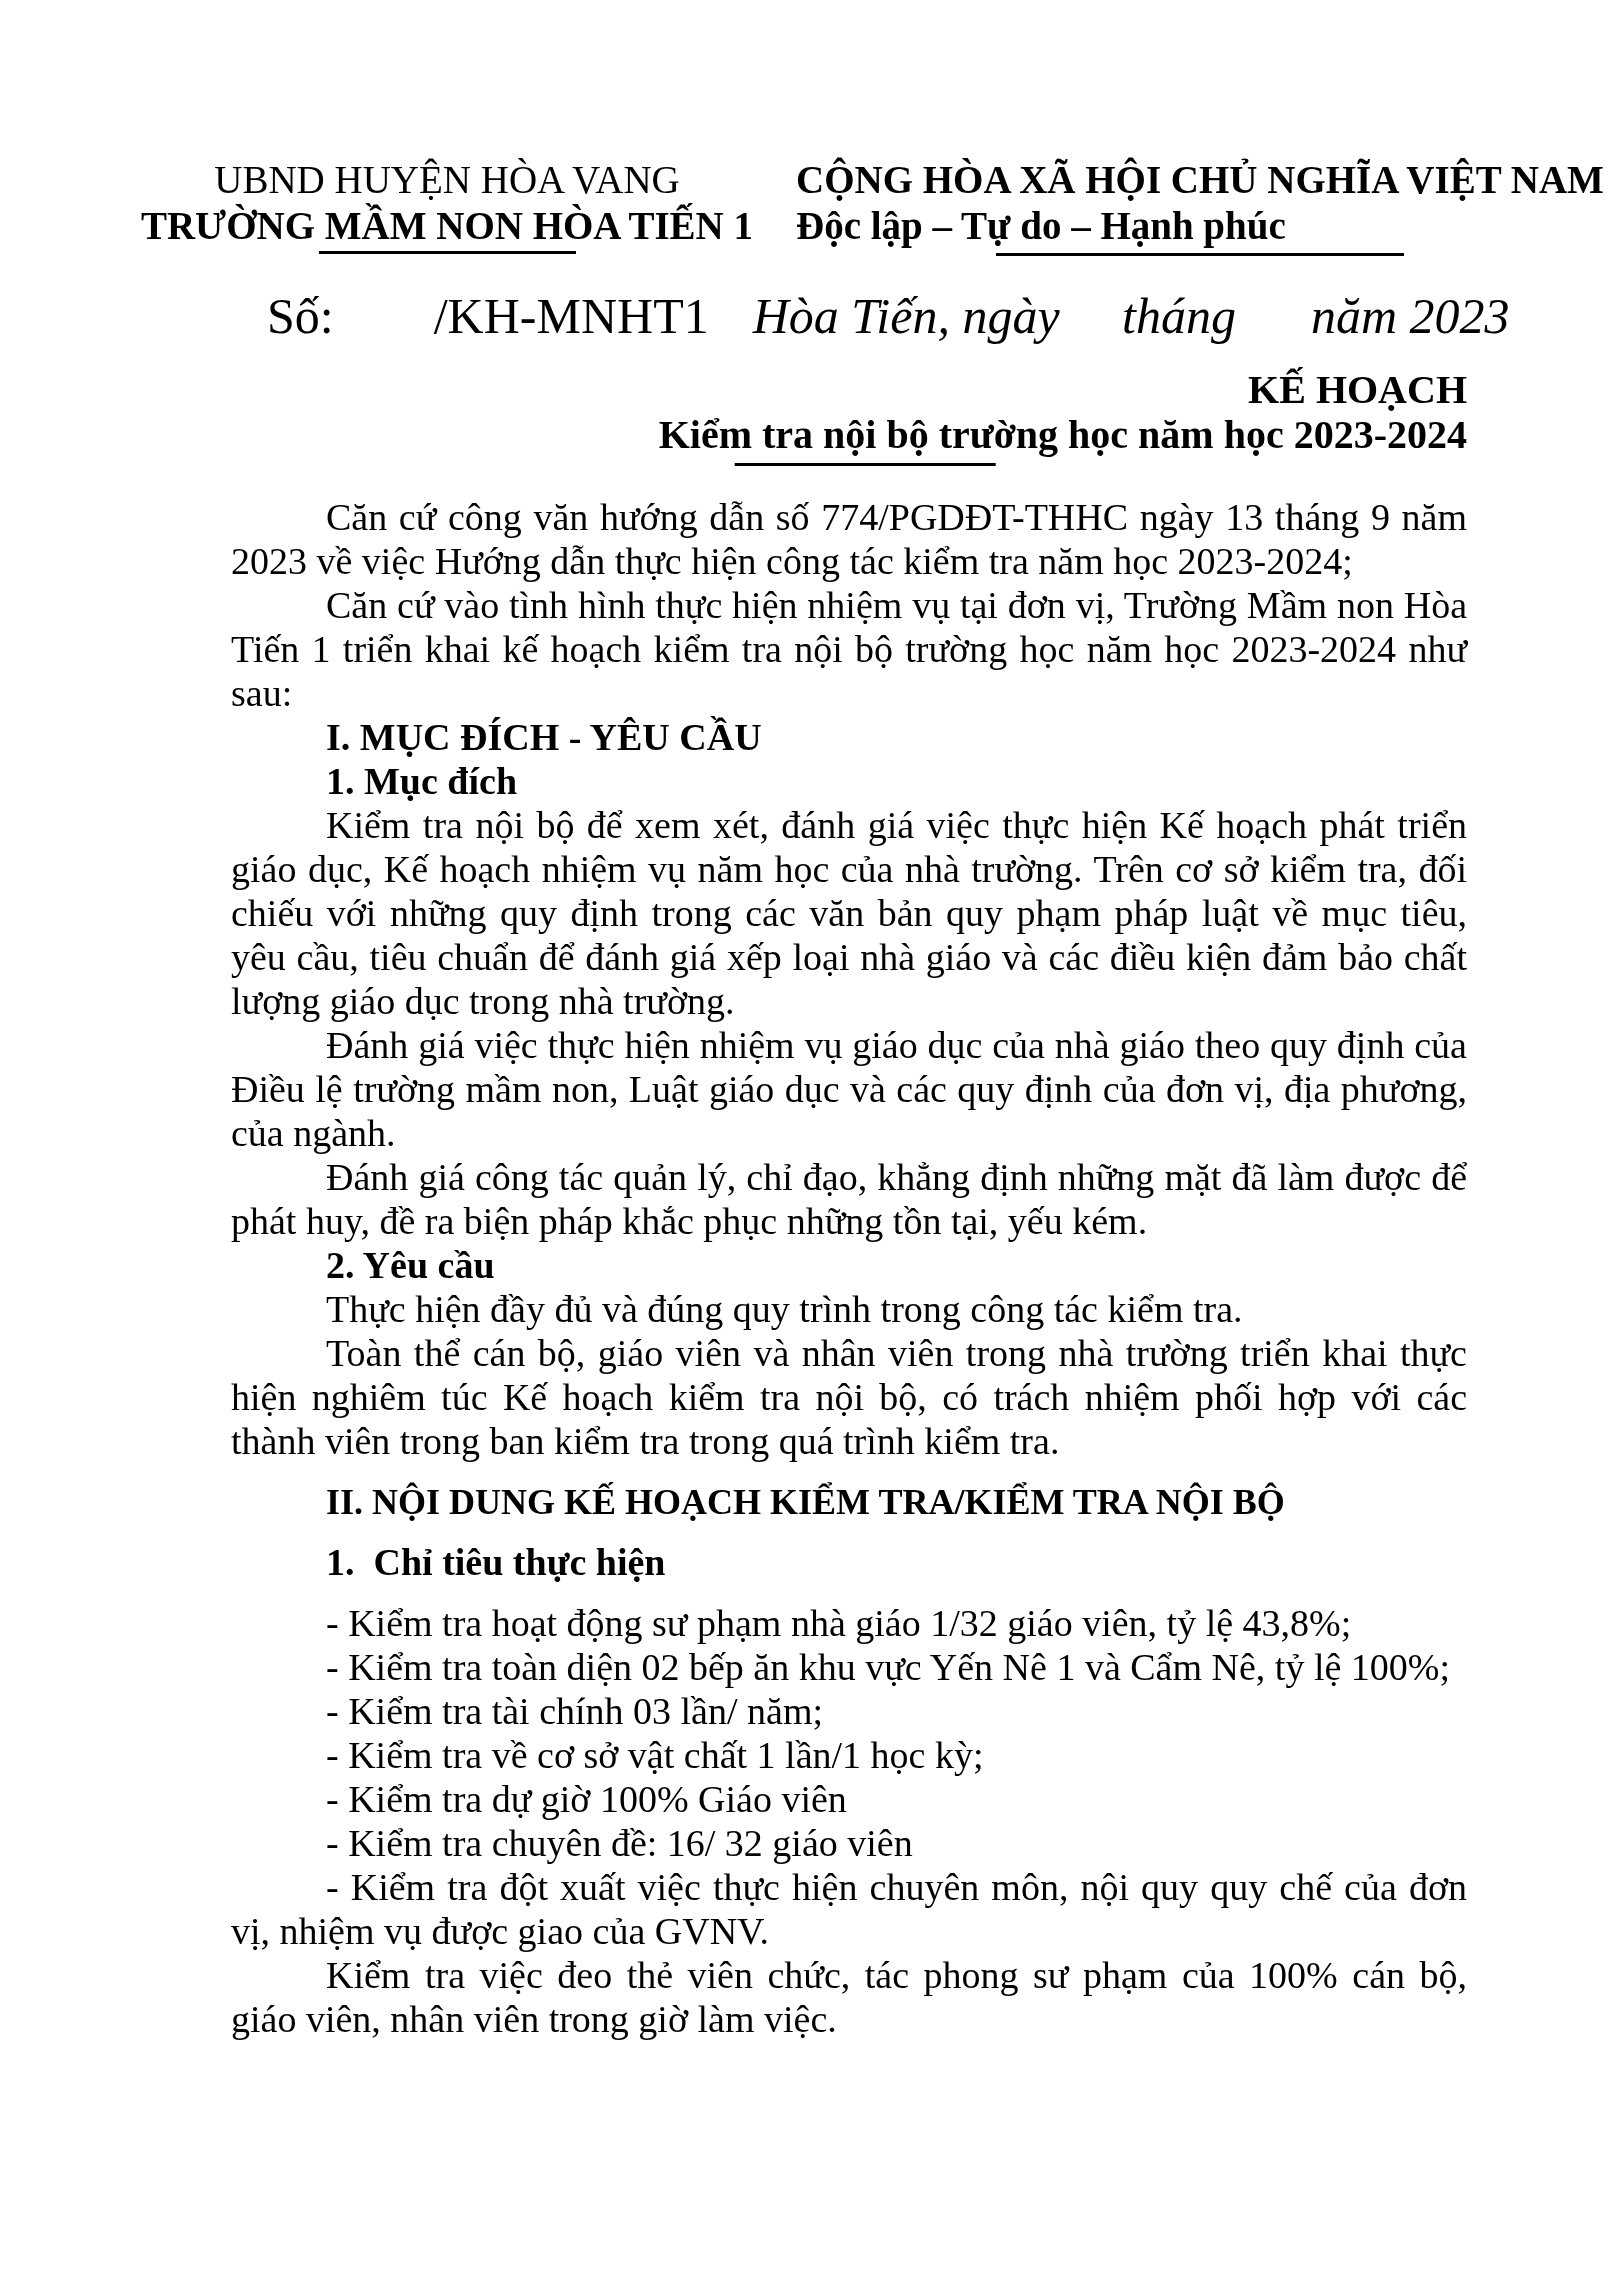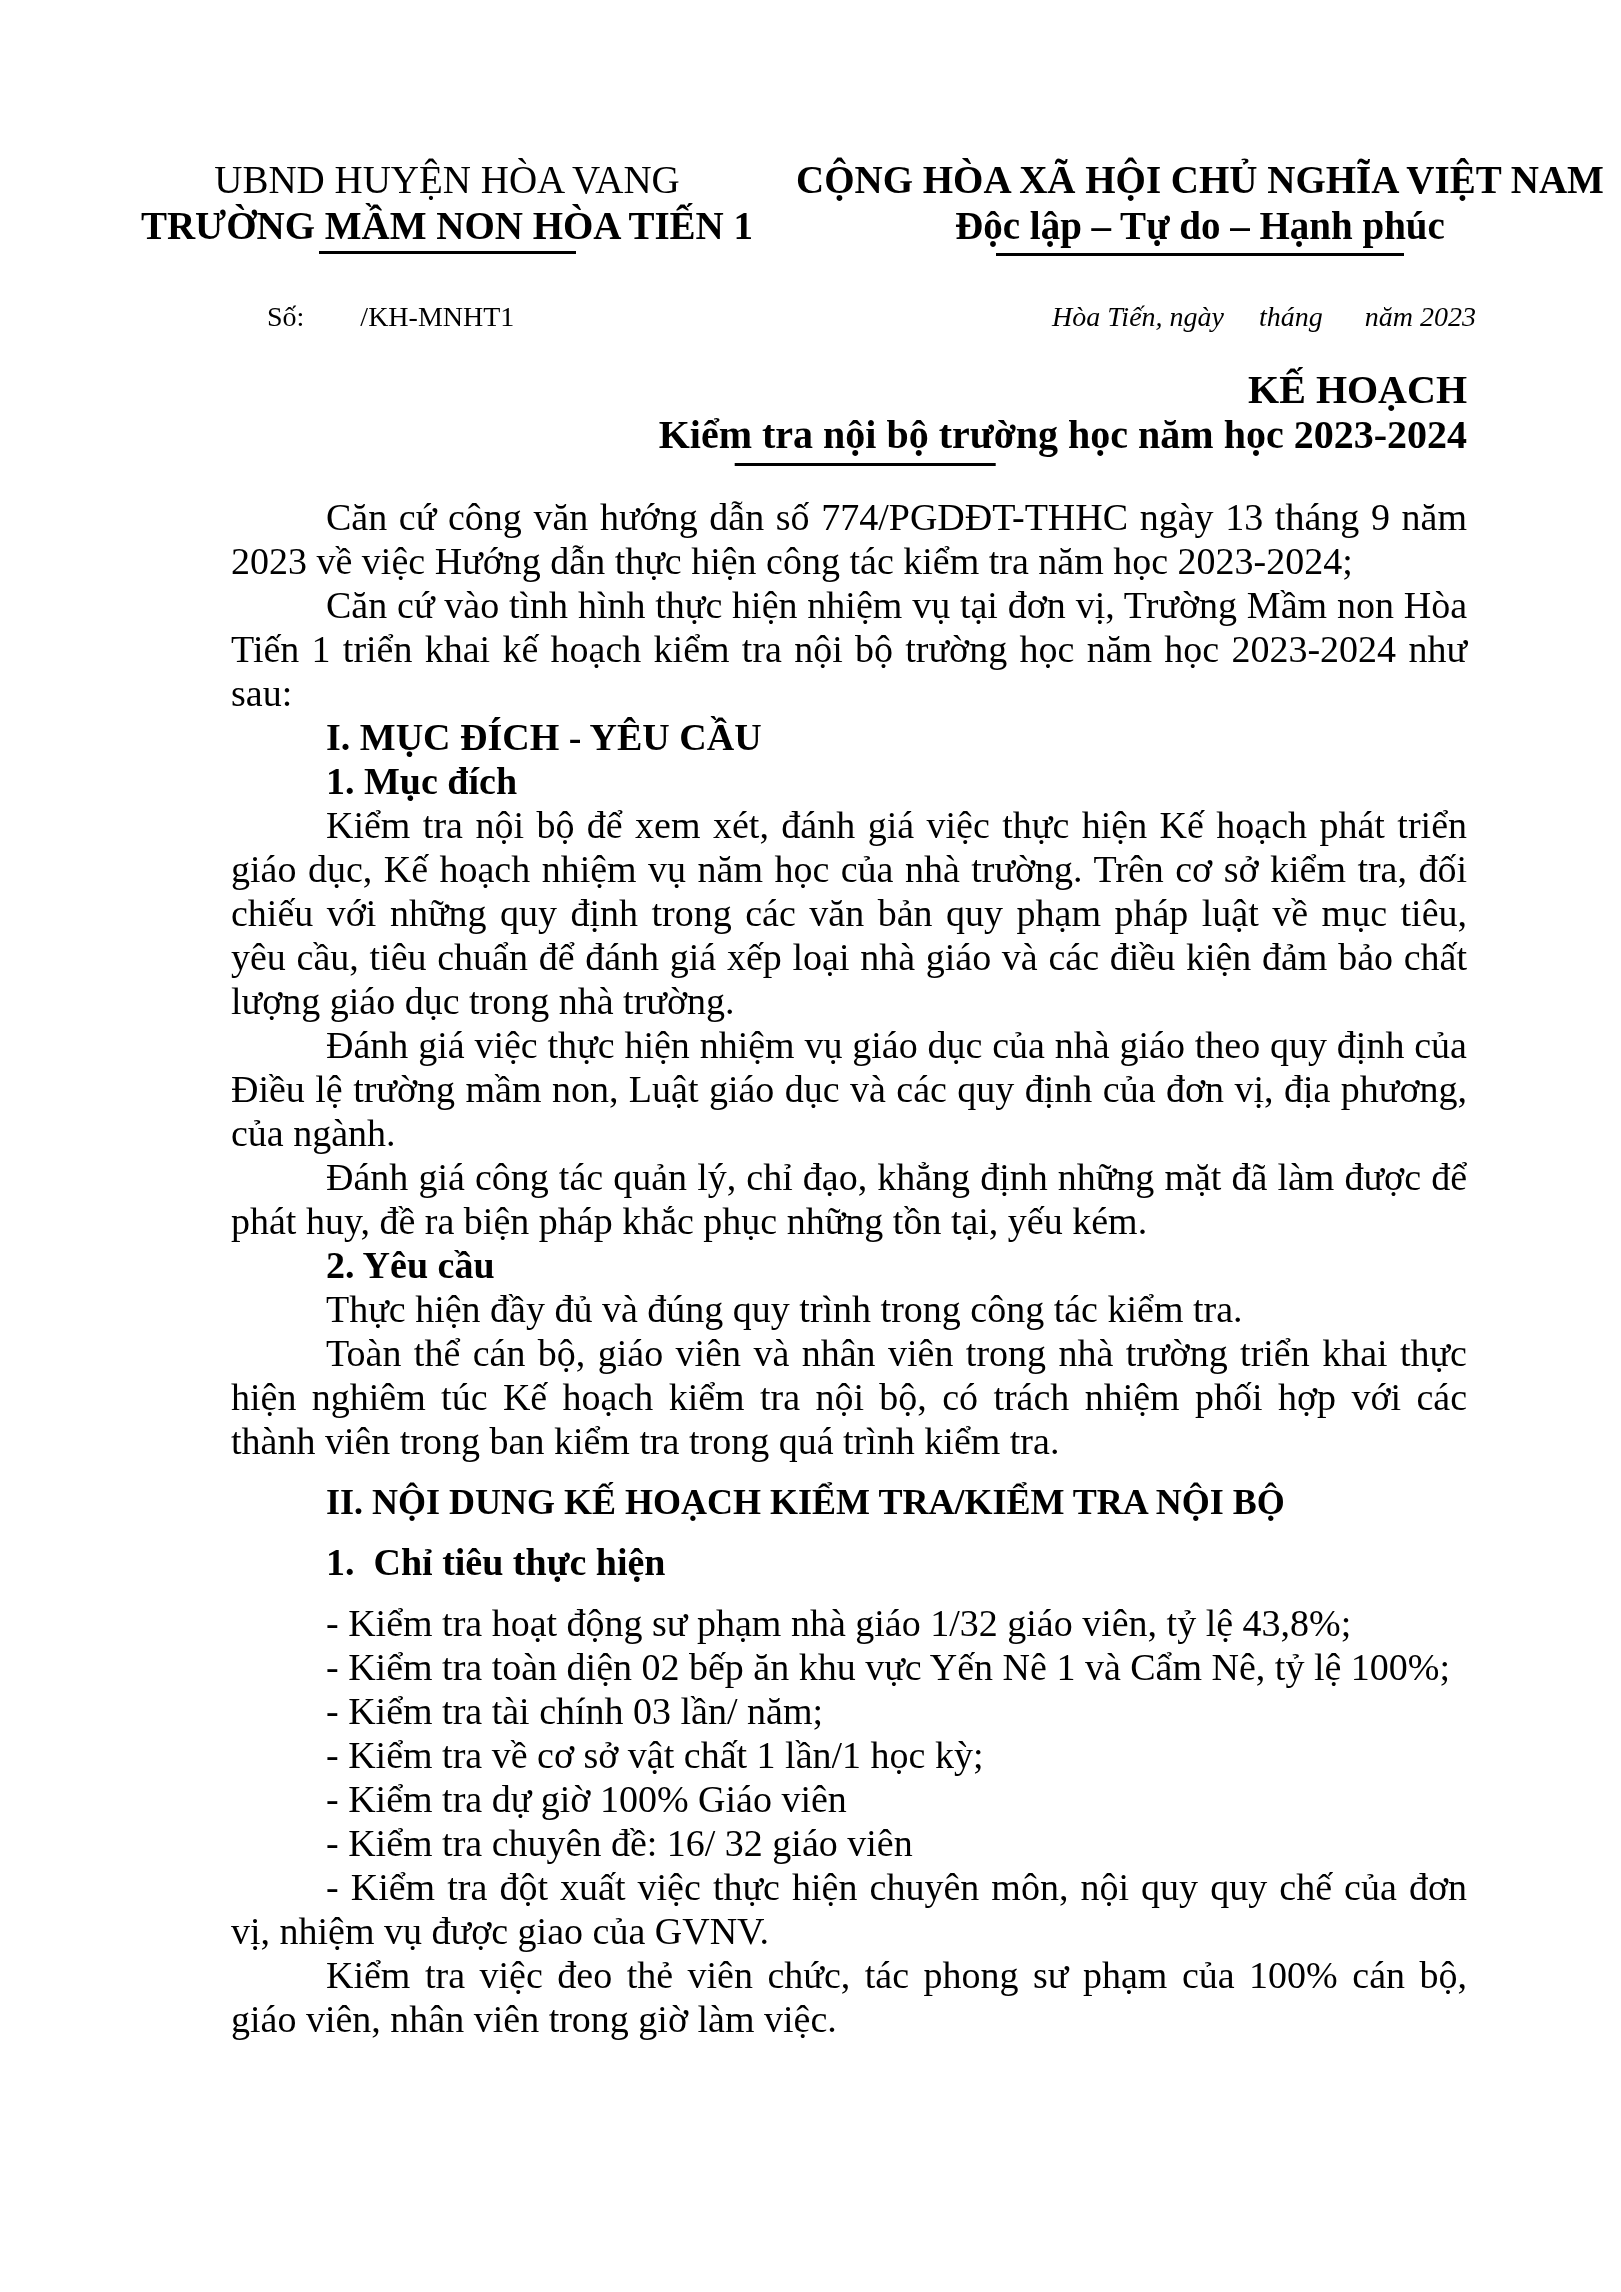--- a/index.html
+++ b/index.html
@@ -21,21 +21,21 @@
   }
   .header-left {
     width: 698px;
     margin-left: 98px;
     text-align: center;
     flex: none;
   }
   .header-right {
     flex: 1;
     margin-right: 44px;
-    text-align: center;
+    text-align: left;
   }
   .org-parent {
     font-size: 39px; line-height: 45px;
     white-space: nowrap;
   }
   .org-name {
     font-size: 39px; line-height: 47px;
     font-weight: bold; white-space: nowrap;
   }
   .national-title {
@@ -49,21 +49,21 @@
   .rule {
     border: 0; border-top: 3.9px solid #000;
     margin: 2px auto 0 auto;
   }
   .rule-left { width: 257px; }
   .rule-right { width: 408px; margin-top: 3.9px; }
   
   .meta-row {
     display: flex;
     margin-top: 37px;
-    font-size: 28px; line-height: 47px; gap: 44px;
+    font-size: 50px; line-height: 47px; gap: 44px;
   }
   .doc-number {
     margin-left: 267px;
     white-space: pre;
   }
   .place-date {
     margin-left: auto;
     margin-right: 145px;
     font-style: italic;
     white-space: pre;

